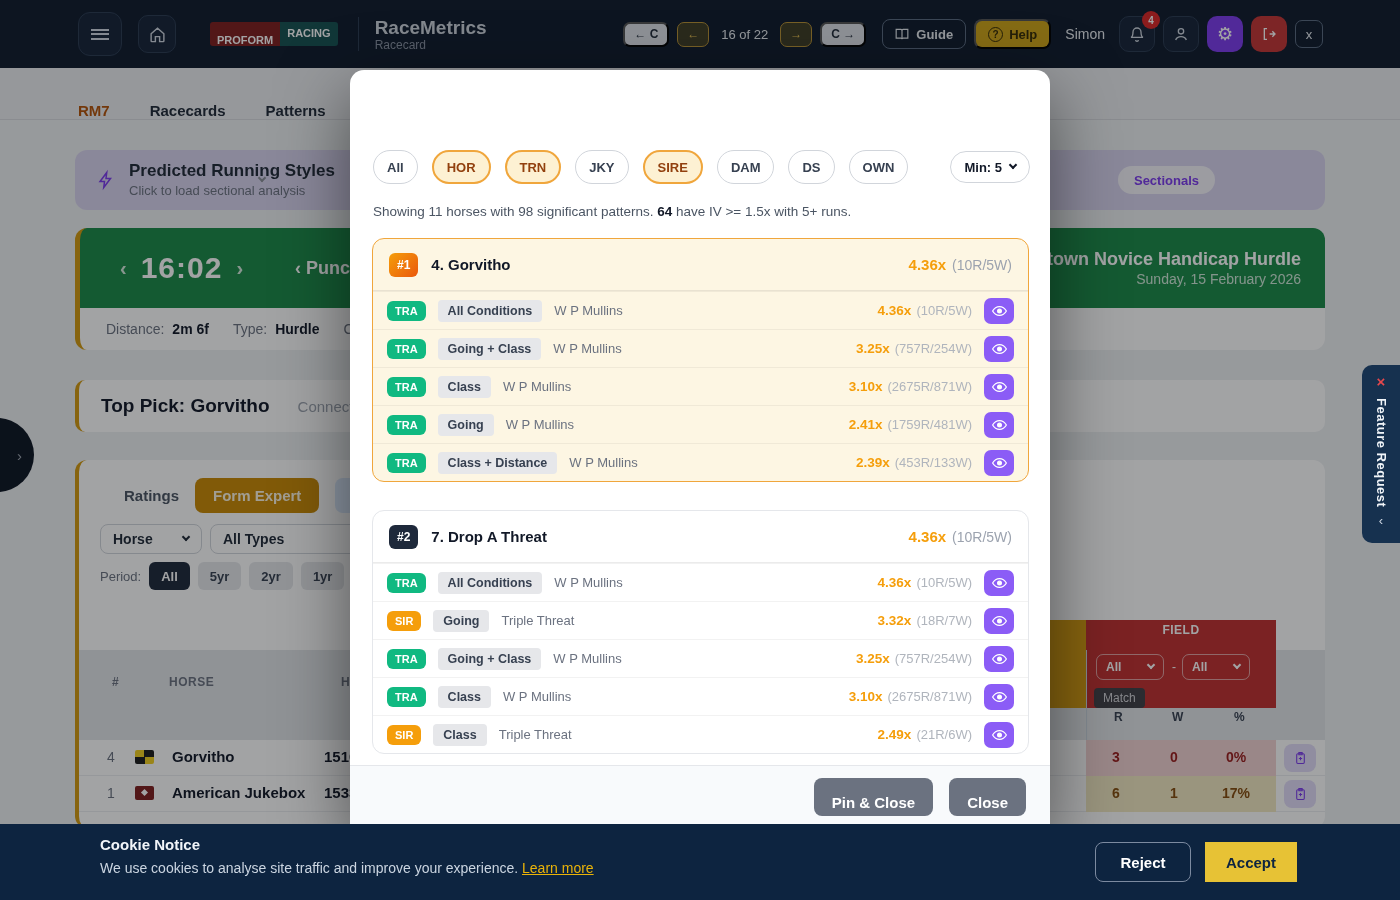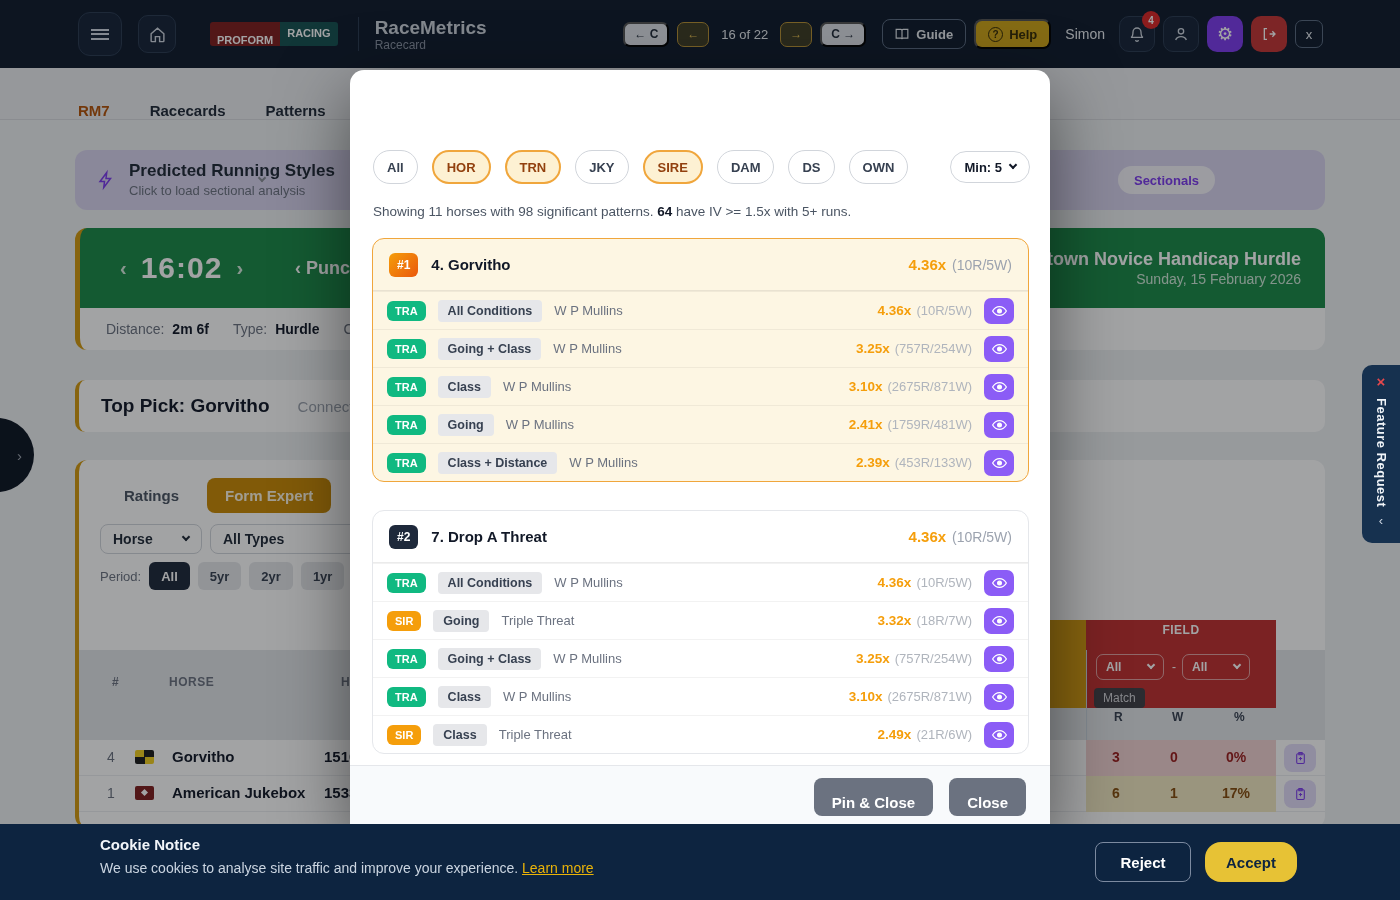--- a/index.html
+++ b/index.html
@@ -56,21 +56,21 @@
 .gright b{display:block;font-size:18px}
 .gright span{font-size:14px;color:#cfe7d8}
 .infostrip{position:absolute;left:75px;top:308px;width:1250px;height:42px;background:#fff;border-radius:0 0 12px 12px;border-left:5px solid #d39a0f;display:flex;align-items:center;gap:8px;padding-left:26px;font-size:14px;color:#6b7280;z-index:1}
 .infostrip b{color:#111827;margin-right:16px}
 
 .toppick{position:absolute;left:75px;top:380px;width:1250px;height:52px;background:#fff;border-radius:10px;border-left:4px solid #d39a0f;display:flex;align-items:center;z-index:1}
 .tptitle{margin-left:22px;font-size:19px;font-weight:bold;color:#111827}
 .tpconn{margin-left:28px;font-size:15px;color:#9ca3af}
 
 .panel{position:absolute;left:75px;top:460px;width:1250px;height:368px;background:#fff;border-radius:12px;border-left:4px solid #d39a0f;z-index:1;overflow:hidden}
-.ptabs{position:absolute;left:45px;top:18px;display:flex;align-items:center;gap:28px}
+.ptabs{position:absolute;left:45px;top:18px;display:flex;align-items:center;gap:16px}
 .ptab{font-size:15px;font-weight:bold;color:#4b5563;cursor:pointer}
 .ptab.gold{background:#ca8a04;color:#fdf6e3;border-radius:8px;padding:9px 18px}
 .ptab.blue{background:#dbeafe;color:#3b82f6;border-radius:8px;padding:9px 18px}
 .psel{position:absolute;height:30px;border:1px solid #d1d5db;border-radius:8px;display:flex;align-items:center;font-size:14px;font-weight:bold;color:#1f2937;padding:0 12px;cursor:pointer}
 .periodrow{position:absolute;left:21px;top:102px;display:flex;align-items:center;gap:8px}
 .plabel{font-size:13px;color:#6b7280}
 .ppd{height:28px;border-radius:6px;background:#e5e7eb;color:#374151;font-size:13px;font-weight:bold;display:flex;align-items:center;padding:0 12px;cursor:pointer}
 .ppd.dark{background:#1e293b;color:#fff}
 .ppd.mid{background:#4b5563;color:#fff}
 .thead{position:absolute;left:0;top:190px;width:1250px;height:90px;background:#e3e5e9}
@@ -143,21 +143,21 @@
 .featx{color:#e5484d;font-size:15px;font-weight:bold;margin-top:8px;cursor:pointer}
 .feattxt{writing-mode:vertical-rl;color:#f1f5f9;font-size:13px;font-weight:bold;margin-top:8px;letter-spacing:.5px}
 .featch{color:#cbd5e1;font-size:13px;margin-top:6px}
 
 
 .cookiebar{position:absolute;left:0;top:824px;width:1400px;height:76px;background:#0d2440;z-index:80}
 .cktitle{position:absolute;left:100px;top:12px;font-size:15px;font-weight:bold;color:#f1f5f9}
 .cktext{position:absolute;left:100px;top:36px;font-size:14px;color:#cbd5e1}
 .cklink{color:#eab308;text-decoration:underline;cursor:pointer}
 .ckreject{position:absolute;left:1095px;top:18px;width:96px;height:40px;border-radius:8px;border:1.5px solid #7c8aa0;background:transparent;color:#fff;font-size:15px;font-weight:bold;cursor:pointer}
-.ckaccept{position:absolute;left:1205px;top:18px;width:92px;height:40px;border-radius:16px;border:none;background:#e7c235;color:#0d2440;font-size:15px;font-weight:bold;cursor:pointer}
+.ckaccept{position:absolute;left:1205px;top:18px;width:92px;height:40px;border-radius:0;border:none;background:#e7c235;color:#0d2440;font-size:15px;font-weight:bold;cursor:pointer}
 
 .chev{display:inline-block;width:6px;height:6px;border-right:2px solid currentColor;border-bottom:2px solid currentColor;transform:rotate(45deg);margin-left:8px;position:relative;top:-2px}
 </style>
 </head>
 <body>
 
 <div class="app">
 
   <div class="topbar">
     <div class="sqbtn burger">

